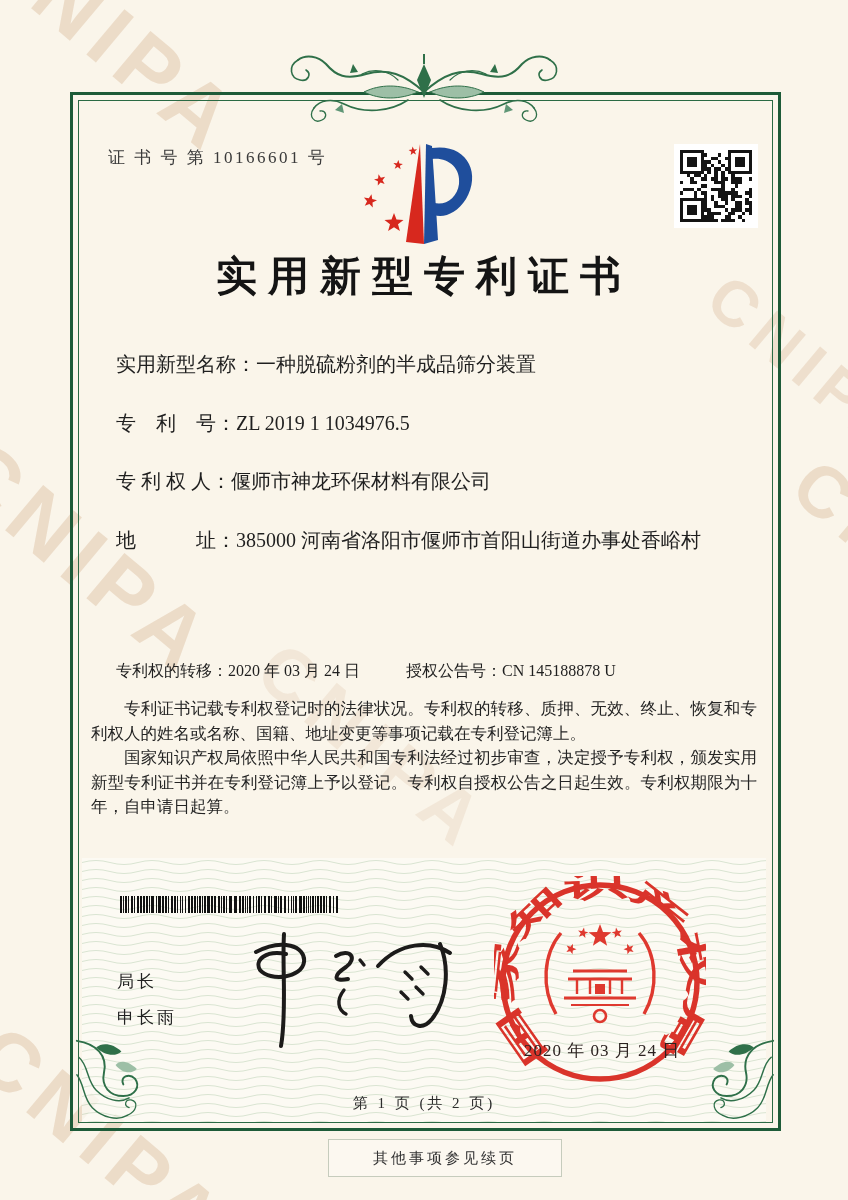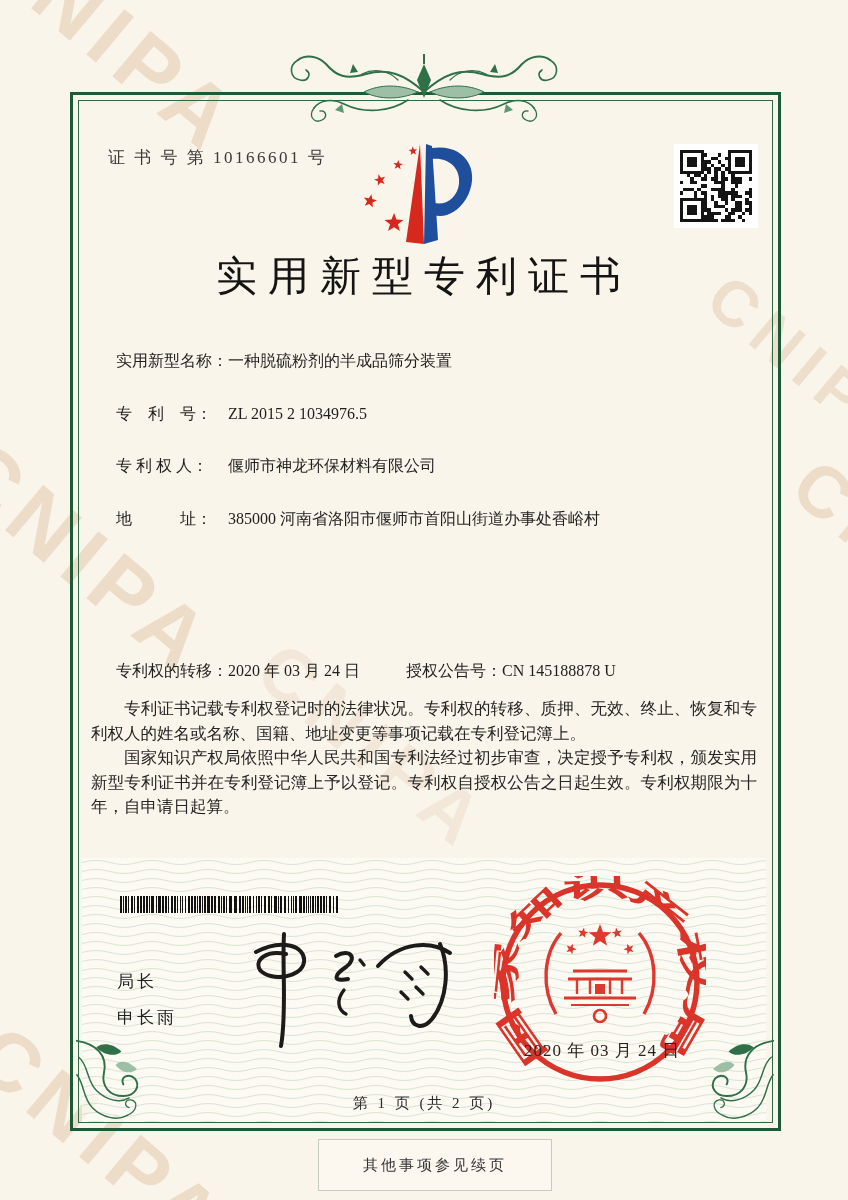--- a/index.html
+++ b/index.html
@@ -31,23 +31,23 @@
   
   .orn-top{position:absolute;left:244px;top:34px;width:360px;height:88px;}
   .orn-br{position:absolute;left:686px;top:1036px;width:92px;height:92px;}
   .orn-bl{position:absolute;left:72px;top:1036px;width:92px;height:92px;transform:scaleX(-1);}
   
   .cert-no{position:absolute;left:108px;top:146px;font-size:17px;letter-spacing:2.5px;color:#3a3a3a;text-align:center;}
   .logo{position:absolute;left:354px;top:138px;width:136px;height:120px;}
   .qr-wrap{position:absolute;left:674px;top:144px;width:84px;height:84px;background:#fff;
     display:flex;align-items:center;justify-content:center;}
   .title{position:absolute;left:0;right:0;top:249px;text-align:center;
-    font-size:41px;font-weight:normal;letter-spacing:11px;color:#141414;}
-  
-  .fields{position:absolute;left:116px;top:351px;font-size:16px;color:#1f1f1f;}
+    font-size:41px;font-weight:bold;letter-spacing:11px;color:#141414;}
+  
+  .fields{position:absolute;left:116px;top:351px;font-size:20px;color:#1f1f1f;}
   .field-row{margin-bottom:31.5px;white-space:nowrap;}
   .field-row .lab{display:inline-block;min-width:112px;}
   .grant-row{position:absolute;left:116px;top:661px;font-size:16px;white-space:nowrap;color:#1f1f1f;}
   .grant-row .second{margin-left:46px;}
   
   .body-text{position:absolute;left:91px;top:697px;width:666px;font-size:16.5px;
     line-height:24.5px;text-align:justify;color:#242424;}
   .body-text p{margin:0;text-indent:2em;}
   
   .barcode{position:absolute;left:120px;top:896px;height:17px;display:flex;align-items:stretch;}
@@ -56,21 +56,21 @@
     font-size:17px;letter-spacing:3px;color:#222;}
   .director div{margin-bottom:13px;}
   .sig{position:absolute;left:232px;top:920px;width:240px;height:135px;}
   
   .seal{position:absolute;left:494px;top:876px;width:212px;height:212px;opacity:.93;}
   .seal-date{position:absolute;left:502px;top:1039px;width:200px;text-align:center;
     font-size:17px;letter-spacing:1px;color:#2b2220;}
   
   .page-footer{position:absolute;left:0;right:0;top:1094px;text-align:center;
     font-size:15px;letter-spacing:3px;color:#2c2c2c;}
-  .cont-box{position:absolute;left:318px;top:1139px;width:234px;height:52px;
+  .cont-box{position:absolute;left:328px;top:1139px;width:234px;height:38px;
     box-sizing:border-box;border:1px solid #c6ccbd;background:#fcf8f0;
     display:flex;align-items:center;justify-content:center;
     font-size:15px;letter-spacing:3px;color:#333;}
 </style>
 </head>
 <body>
 
 <div id="page">
 
   <span class="wm wm1">CNIPA</span>
@@ -380,21 +380,21 @@
       </svg>
   </div>
 
   <div class="title">实用新型专利证书</div>
 
   <div class="fields">
     <div class="field-row">
       <span class="lab">实用新型名称：</span><span>一种脱硫粉剂的半成品筛分装置</span>
     </div>
     <div class="field-row">
-      <span class="lab">专　利　号：</span><span>ZL 2015 2 1034976.5</span>
+      <span class="lab">专　利　号：</span><span>ZL 2019 1 1034976.5</span>
     </div>
     <div class="field-row">
       <span class="lab">专 利 权 人：</span><span>偃师市神龙环保材料有限公司</span>
     </div>
     <div class="field-row">
       <span class="lab">地　　　址：</span><span>385000 河南省洛阳市偃师市首阳山街道办事处香峪村</span>
     </div>
   </div>
 
   <div class="grant-row">

